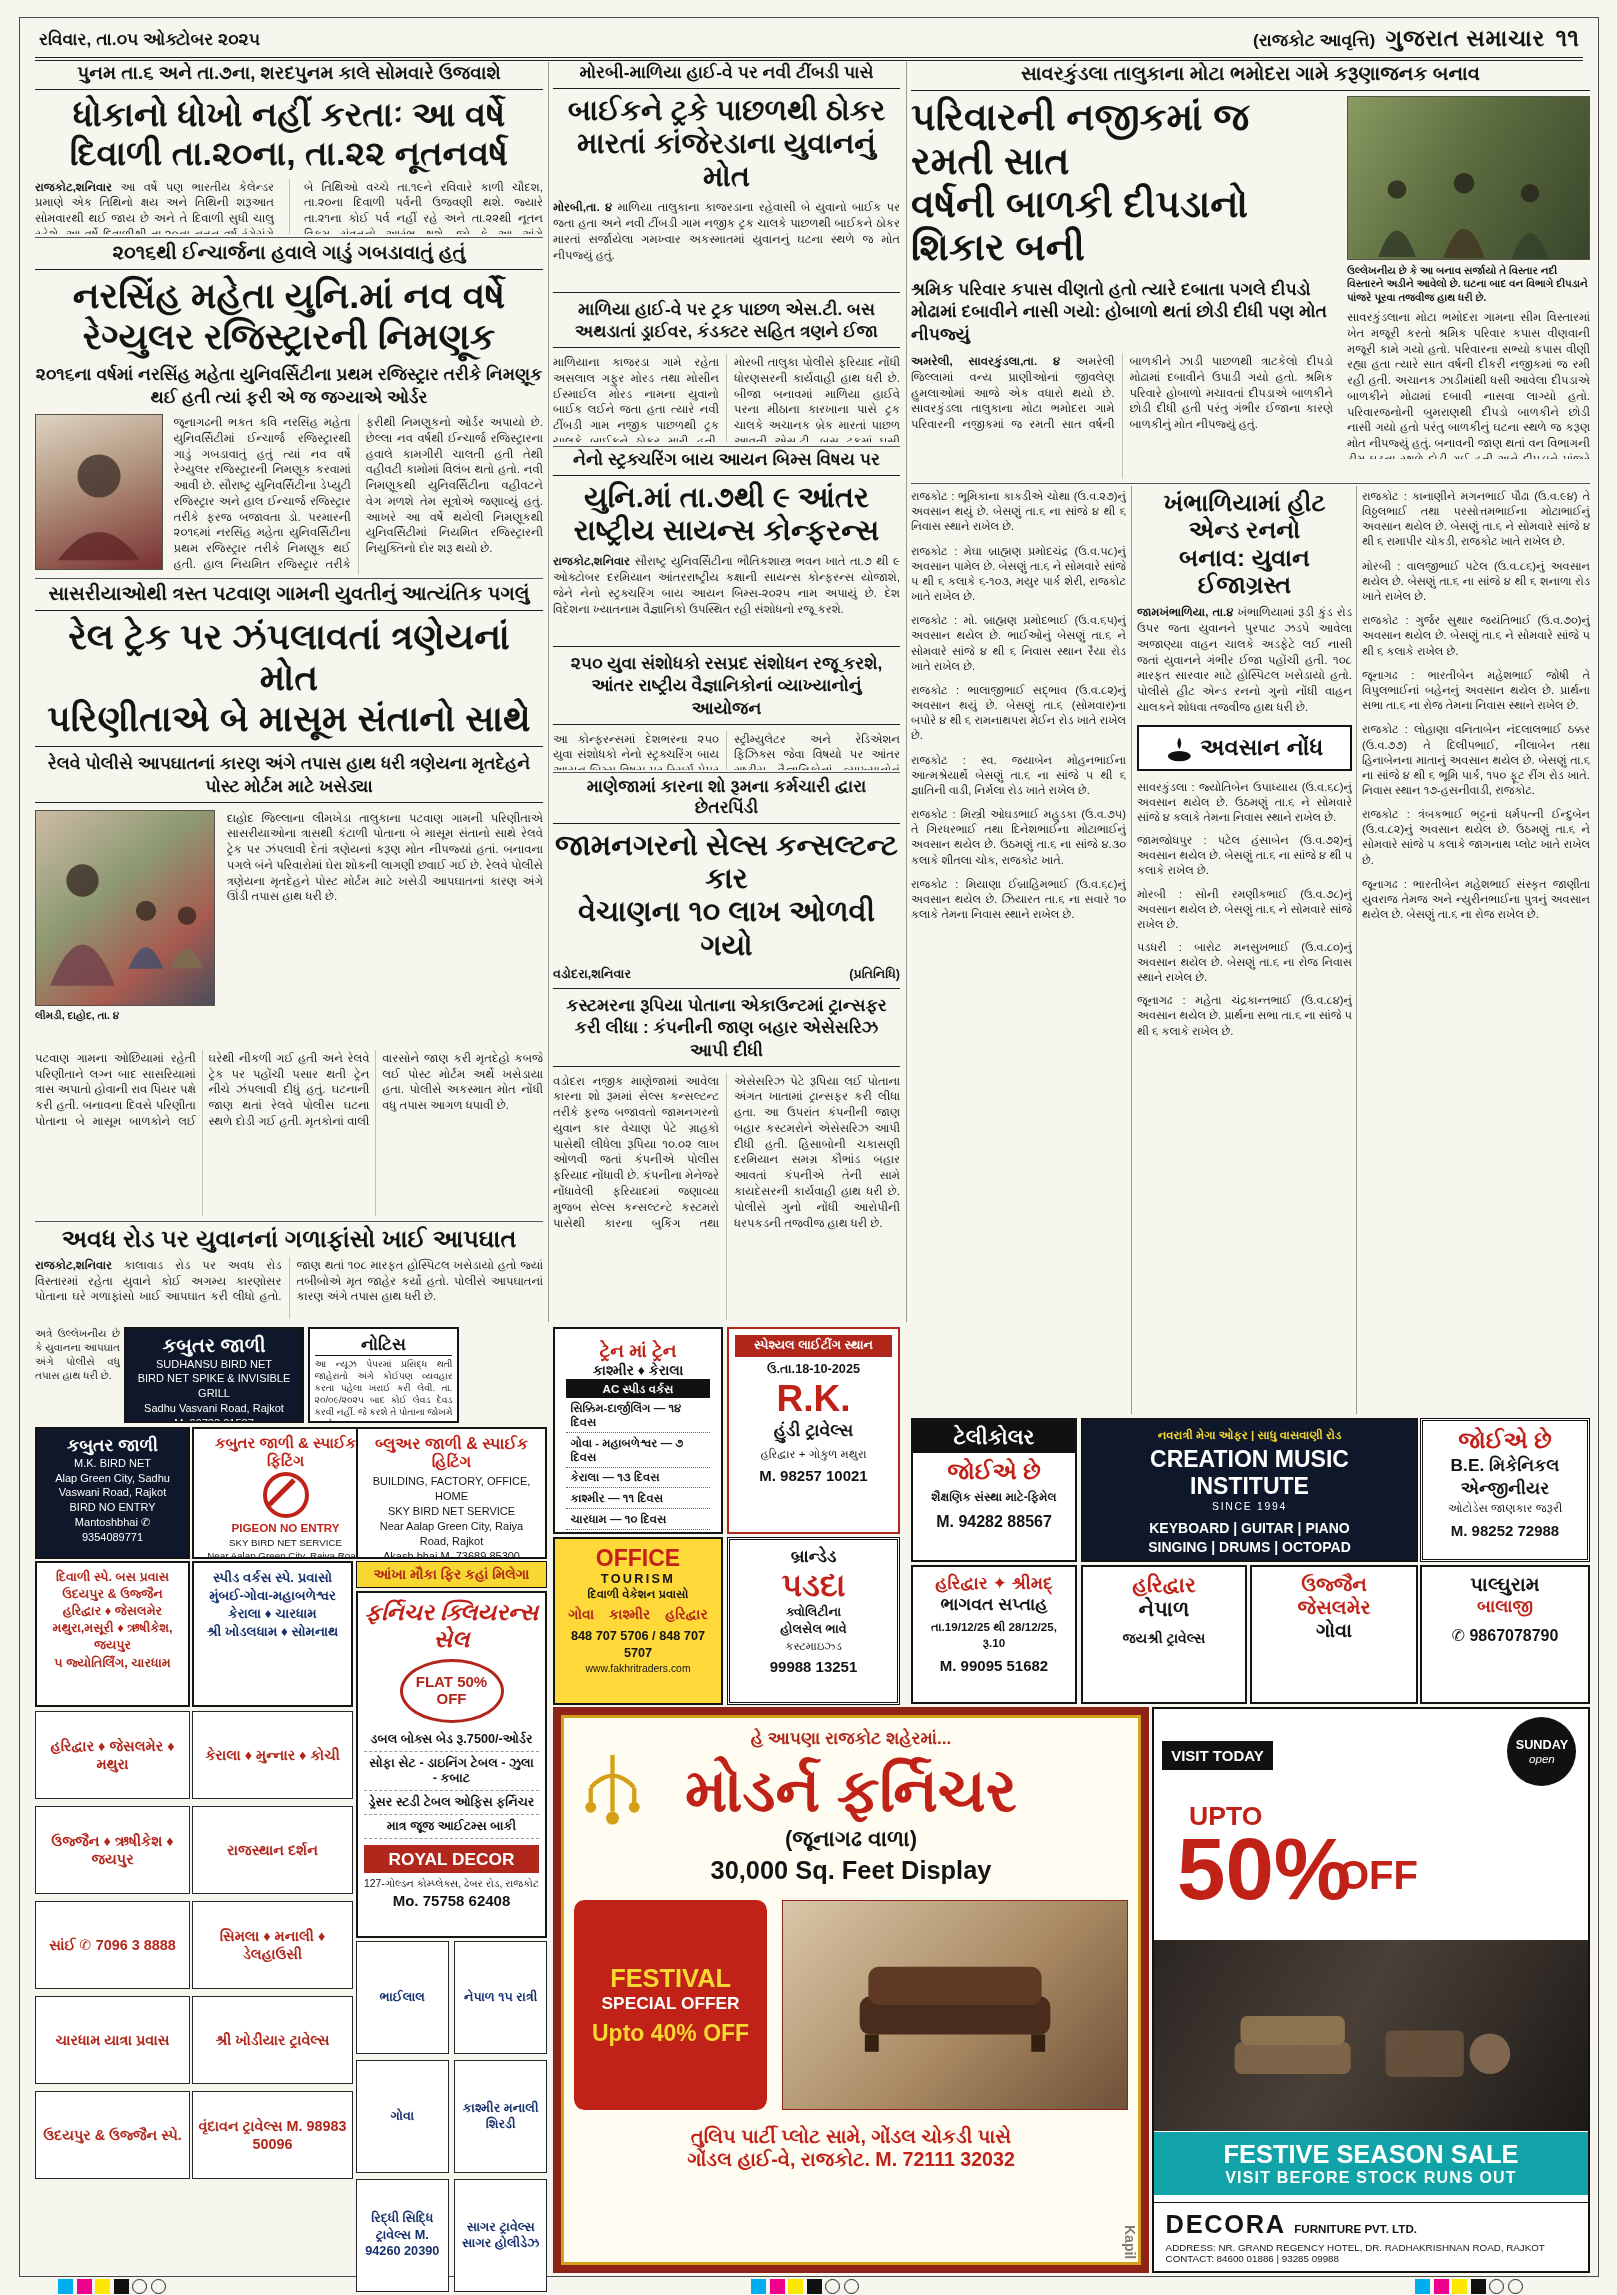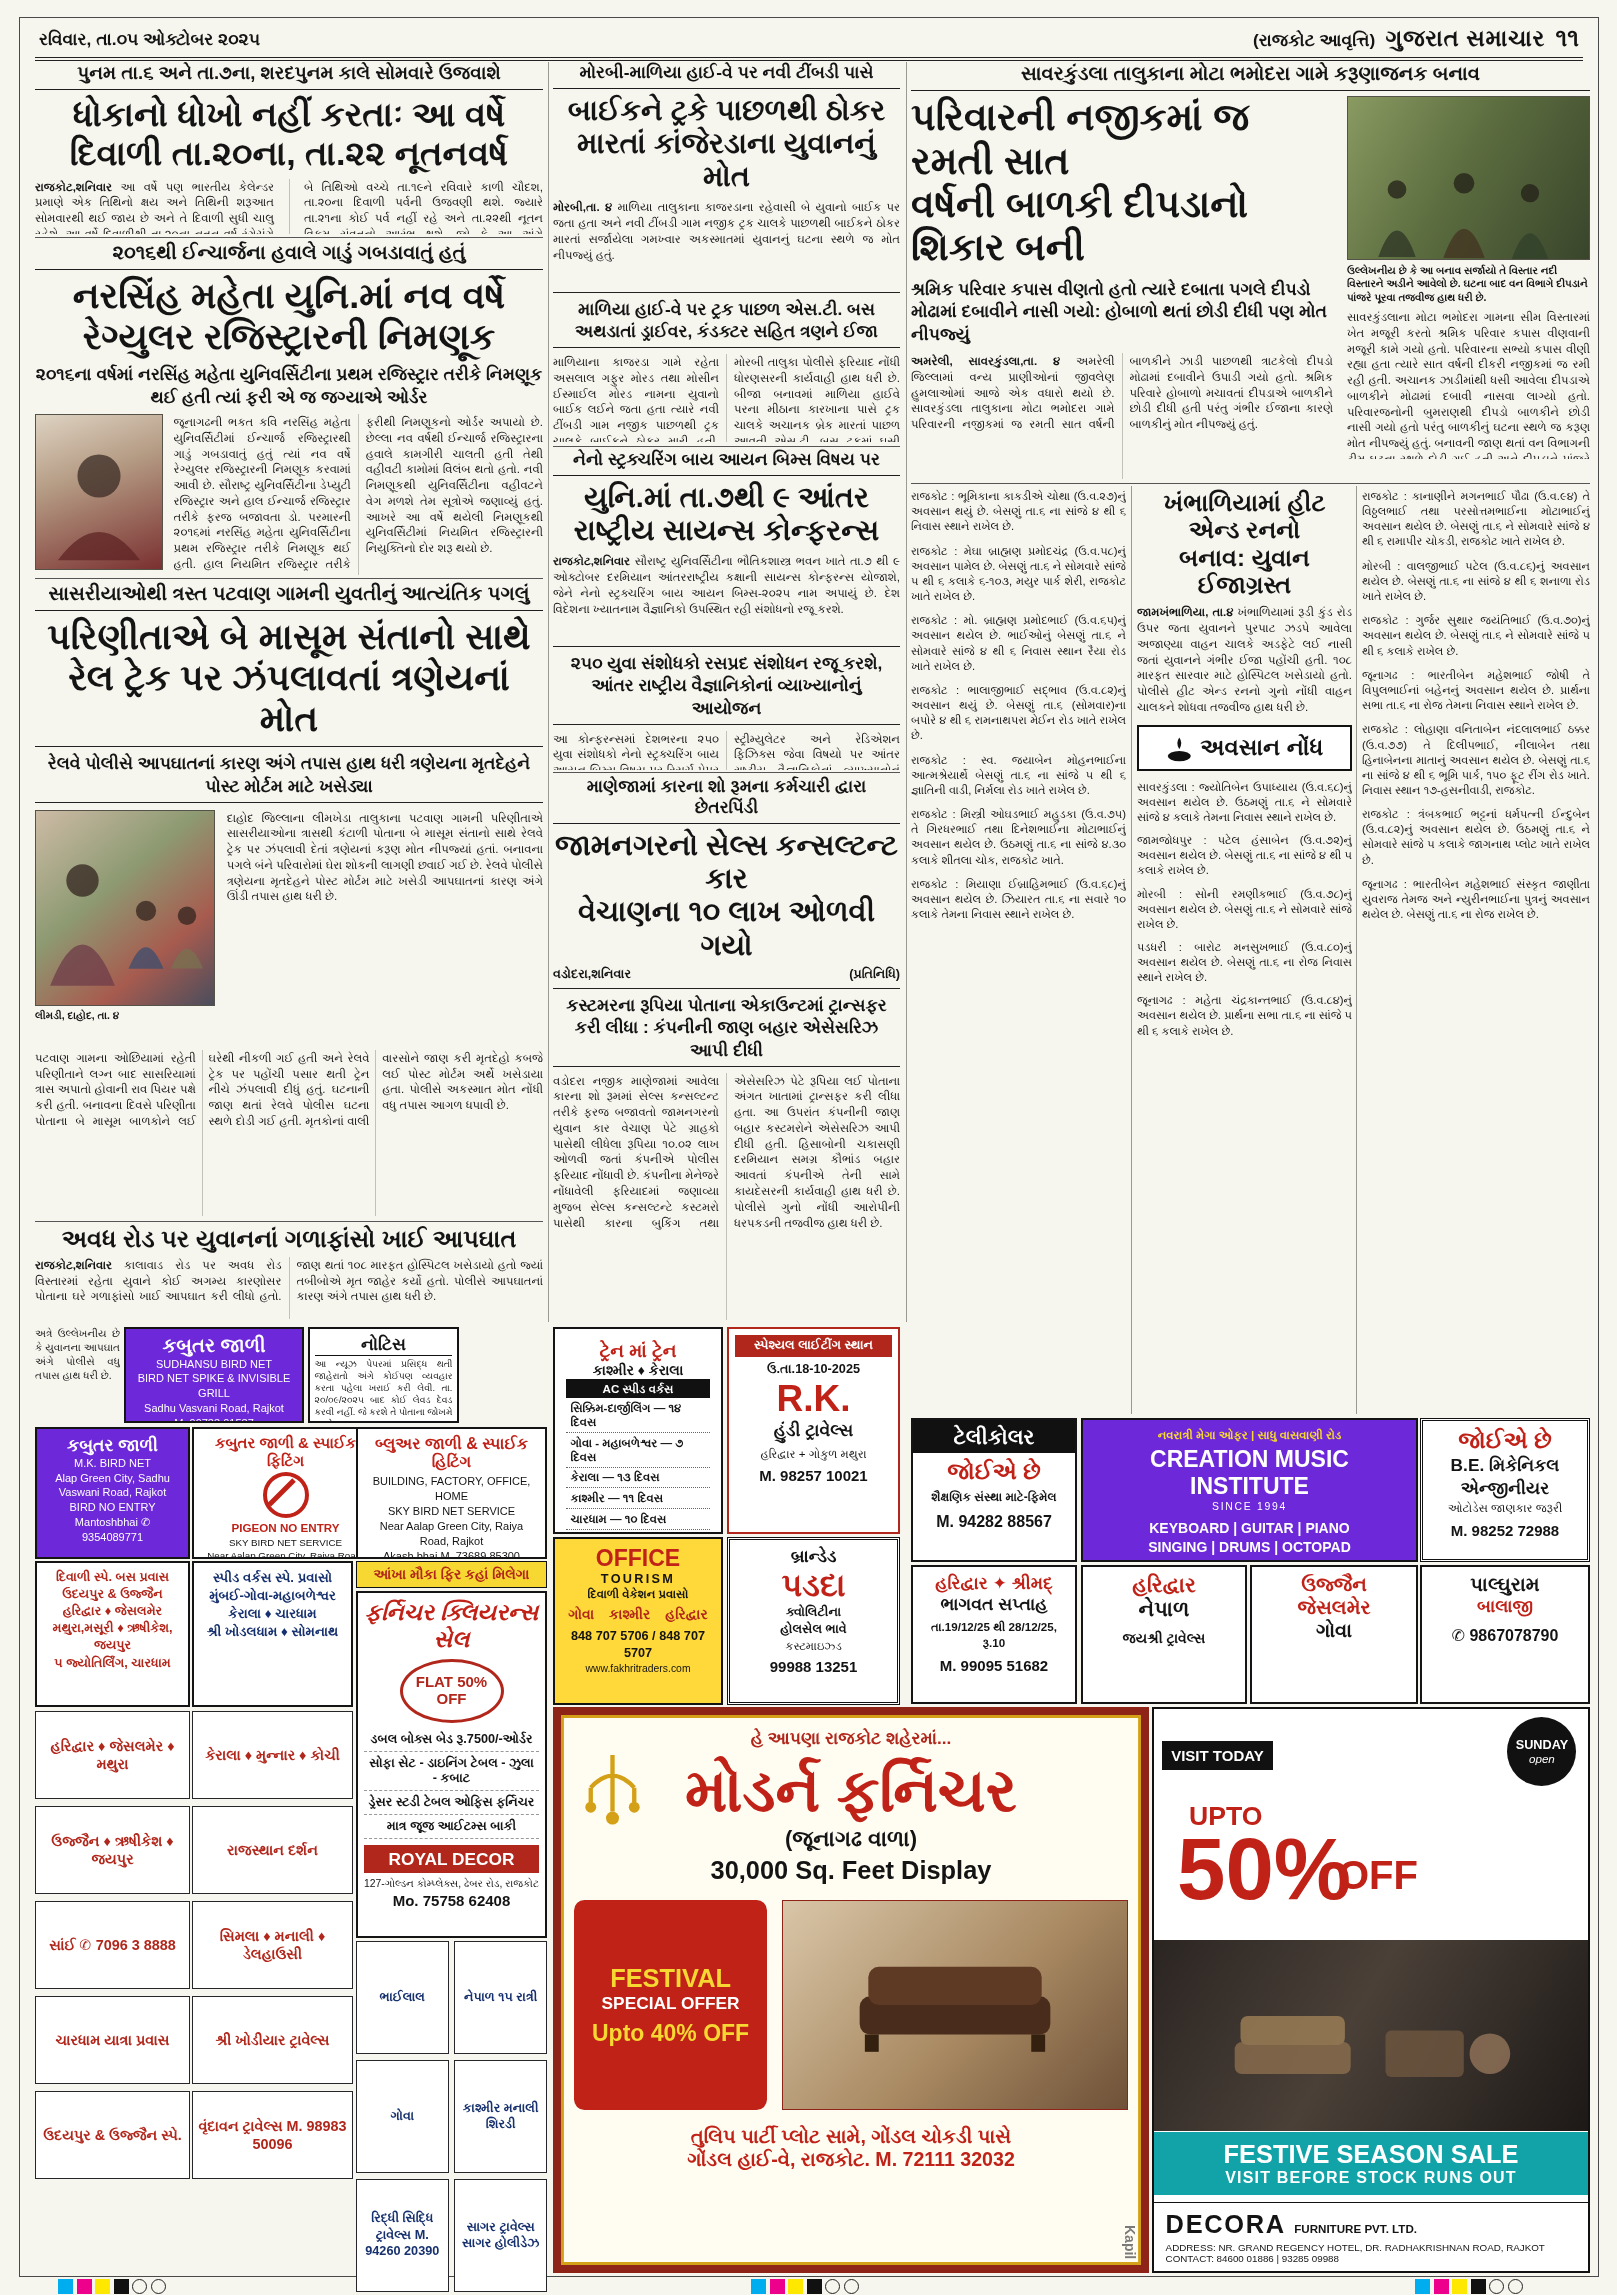--- a/index.html
+++ b/index.html
@@ -29,21 +29,21 @@
   .ph-leopard{background:linear-gradient(120deg,#8a9a62 0%,#5d6e40 45%,#39452b 100%);}
   .ph-portrait{background:linear-gradient(160deg,#ded3c2 0%,#b49a83 40%,#7a3030 100%);}
   .ph-family{background:linear-gradient(140deg,#cdbba6 0%,#8d9a72 40%,#a75b4f 72%,#4a4d5c 100%);}
   .sil{position:absolute;fill:#2c2620;opacity:.75;}
   .caption{font-size:10.4px;font-weight:bold;line-height:1.3;margin-top:3.5px;}
   .brief{font-size:11.3px;line-height:1.34;text-align:justify;margin-bottom:9.2px;}
   .obit-entry{font-size:11.3px;line-height:1.34;text-align:justify;margin-bottom:8px;}
   .obit-box{border:2.9px double #111;padding:5.8px;display:flex;align-items:center;justify-content:center;gap:8px;margin-bottom:9.2px;background:#fff;}
   .obit-title{font-size:23px;font-weight:bold;}
   .ad{position:absolute;border:2.3px solid #141414;background:#ffffff;overflow:hidden;box-sizing:border-box;}
-  .ad-dark{background:#6d28d9;color:#fff;}
+  .ad-dark{background:#0f172a;color:#fff;}
   .ad-title{font-weight:bold;text-align:center;}
   .ad-line{text-align:center;line-height:1.35;}
   .red{color:#c02218;}
   .mini-box{border:1.7px solid #26262a;height:79px;margin-bottom:7px;display:flex;align-items:center;justify-content:center;
             text-align:center;font-weight:bold;font-size:14.4px;color:#b2271b;padding:3.5px;background:#fff;line-height:1.25;}
   .mini-cell{border:1.7px solid #26262a;display:flex;align-items:center;justify-content:center;text-align:center;
              font-weight:bold;font-size:12.7px;color:#17316e;padding:3.5px;background:#fff;min-height:104px;line-height:1.3;}
   .rate-row{font-size:11.6px;font-weight:bold;border-bottom:0.6px dotted #666;padding:2.9px 4.6px;text-align:left;}
   .sale-item{font-size:12.7px;font-weight:bold;text-align:center;border-bottom:0.6px dashed #999;padding:4px 2.3px;}
   .regbar{display:flex;gap:3.5px;align-items:center;}
@@ -105,22 +105,22 @@
           </svg>
         </div>
         <div class="caption">જૂનાગઢ,તા.૪</div>
       </div>
       <div class="body-txt cols2" style="flex:1;height:173px;overflow:hidden;">જૂનાગઢની ભકત કવિ નરસિંહ મહેતા યુનિવર્સિટીમાં ઈન્ચાર્જ રજિસ્ટ્રારથી ગાડું ગબડાવાતું હતું ત્યાં નવ વર્ષે રેગ્યુલર રજિસ્ટ્રારની નિમણૂક કરવામાં આવી છે. સૌરાષ્ટ્ર યુનિવર્સિટીના ડેપ્યુટી રજિસ્ટ્રાર અને હાલ ઈન્ચાર્જ રજિસ્ટ્રાર તરીકે ફરજ બજાવતા ડો. પરમારની ૨૦૧૬માં નરસિંહ મહેતા યુનિવર્સિટીના પ્રથમ રજિસ્ટ્રાર તરીકે નિમણૂક થઈ હતી. હાલ નિયમિત રજિસ્ટ્રાર તરીકે ફરીથી નિમણૂકનો ઓર્ડર અપાયો છે. છેલ્લા નવ વર્ષથી ઈન્ચાર્જ રજિસ્ટ્રારના હવાલે કામગીરી ચાલતી હતી તેથી વહીવટી કામોમાં વિલંબ થતો હતો. નવી નિમણૂકથી યુનિવર્સિટીના વહીવટને વેગ મળશે તેમ સૂત્રોએ જણાવ્યું હતું. આખરે આ વર્ષે થયેલી નિમણૂકથી યુનિવર્સિટીમાં નિયમિત રજિસ્ટ્રારની નિયુક્તિનો દોર શરૂ થયો છે.</div>
     </div>
   </div>
 
   <div class="abs" style="left:35px;top:582px;width:508px;height:634px;overflow:hidden;">
     <div class="kicker t34">સાસરીયાઓથી ત્રસ્ત પટવાણ ગામની યુવતીનું આત્યંતિક પગલું</div>
+    <div class="hl hl62">રેલ ટ્રેક પર ઝંપલાવતાં ત્રણેયનાં મોત</div>
     <div class="hl hl62">પરિણીતાએ બે માસૂમ સંતાનો સાથે</div>
-    <div class="hl hl62">રેલ ટ્રેક પર ઝંપલાવતાં ત્રણેયનાં મોત</div>
     <div class="subhead-box t30" style="margin:7px 0;">રેલવે પોલીસે આપઘાતનાં કારણ અંગે તપાસ હાથ ધરી ત્રણેયના મૃતદેહને પોસ્ટ મોર્ટમ માટે ખસેડ્યા</div>
     <div style="display:flex;gap:12.7px;">
       <div style="width:179px;flex:none;">
         <div class="photo ph-family" style="width:178px;height:194px;">
           <svg class="sil" style="left:5.8px;top:35px;" width="81" height="150" viewBox="0 0 100 160">
             <circle cx="50" cy="30" r="20" fill="#33241f"></circle>
               <path d="M10 160 Q50 58 90 160 Z" fill="#6e3c49"></path>
           </svg>
           <svg class="sil" style="left:87px;top:69px;" width="46" height="104" viewBox="0 0 100 160">
             <circle cx="50" cy="34" r="22" fill="#33241f"></circle>

